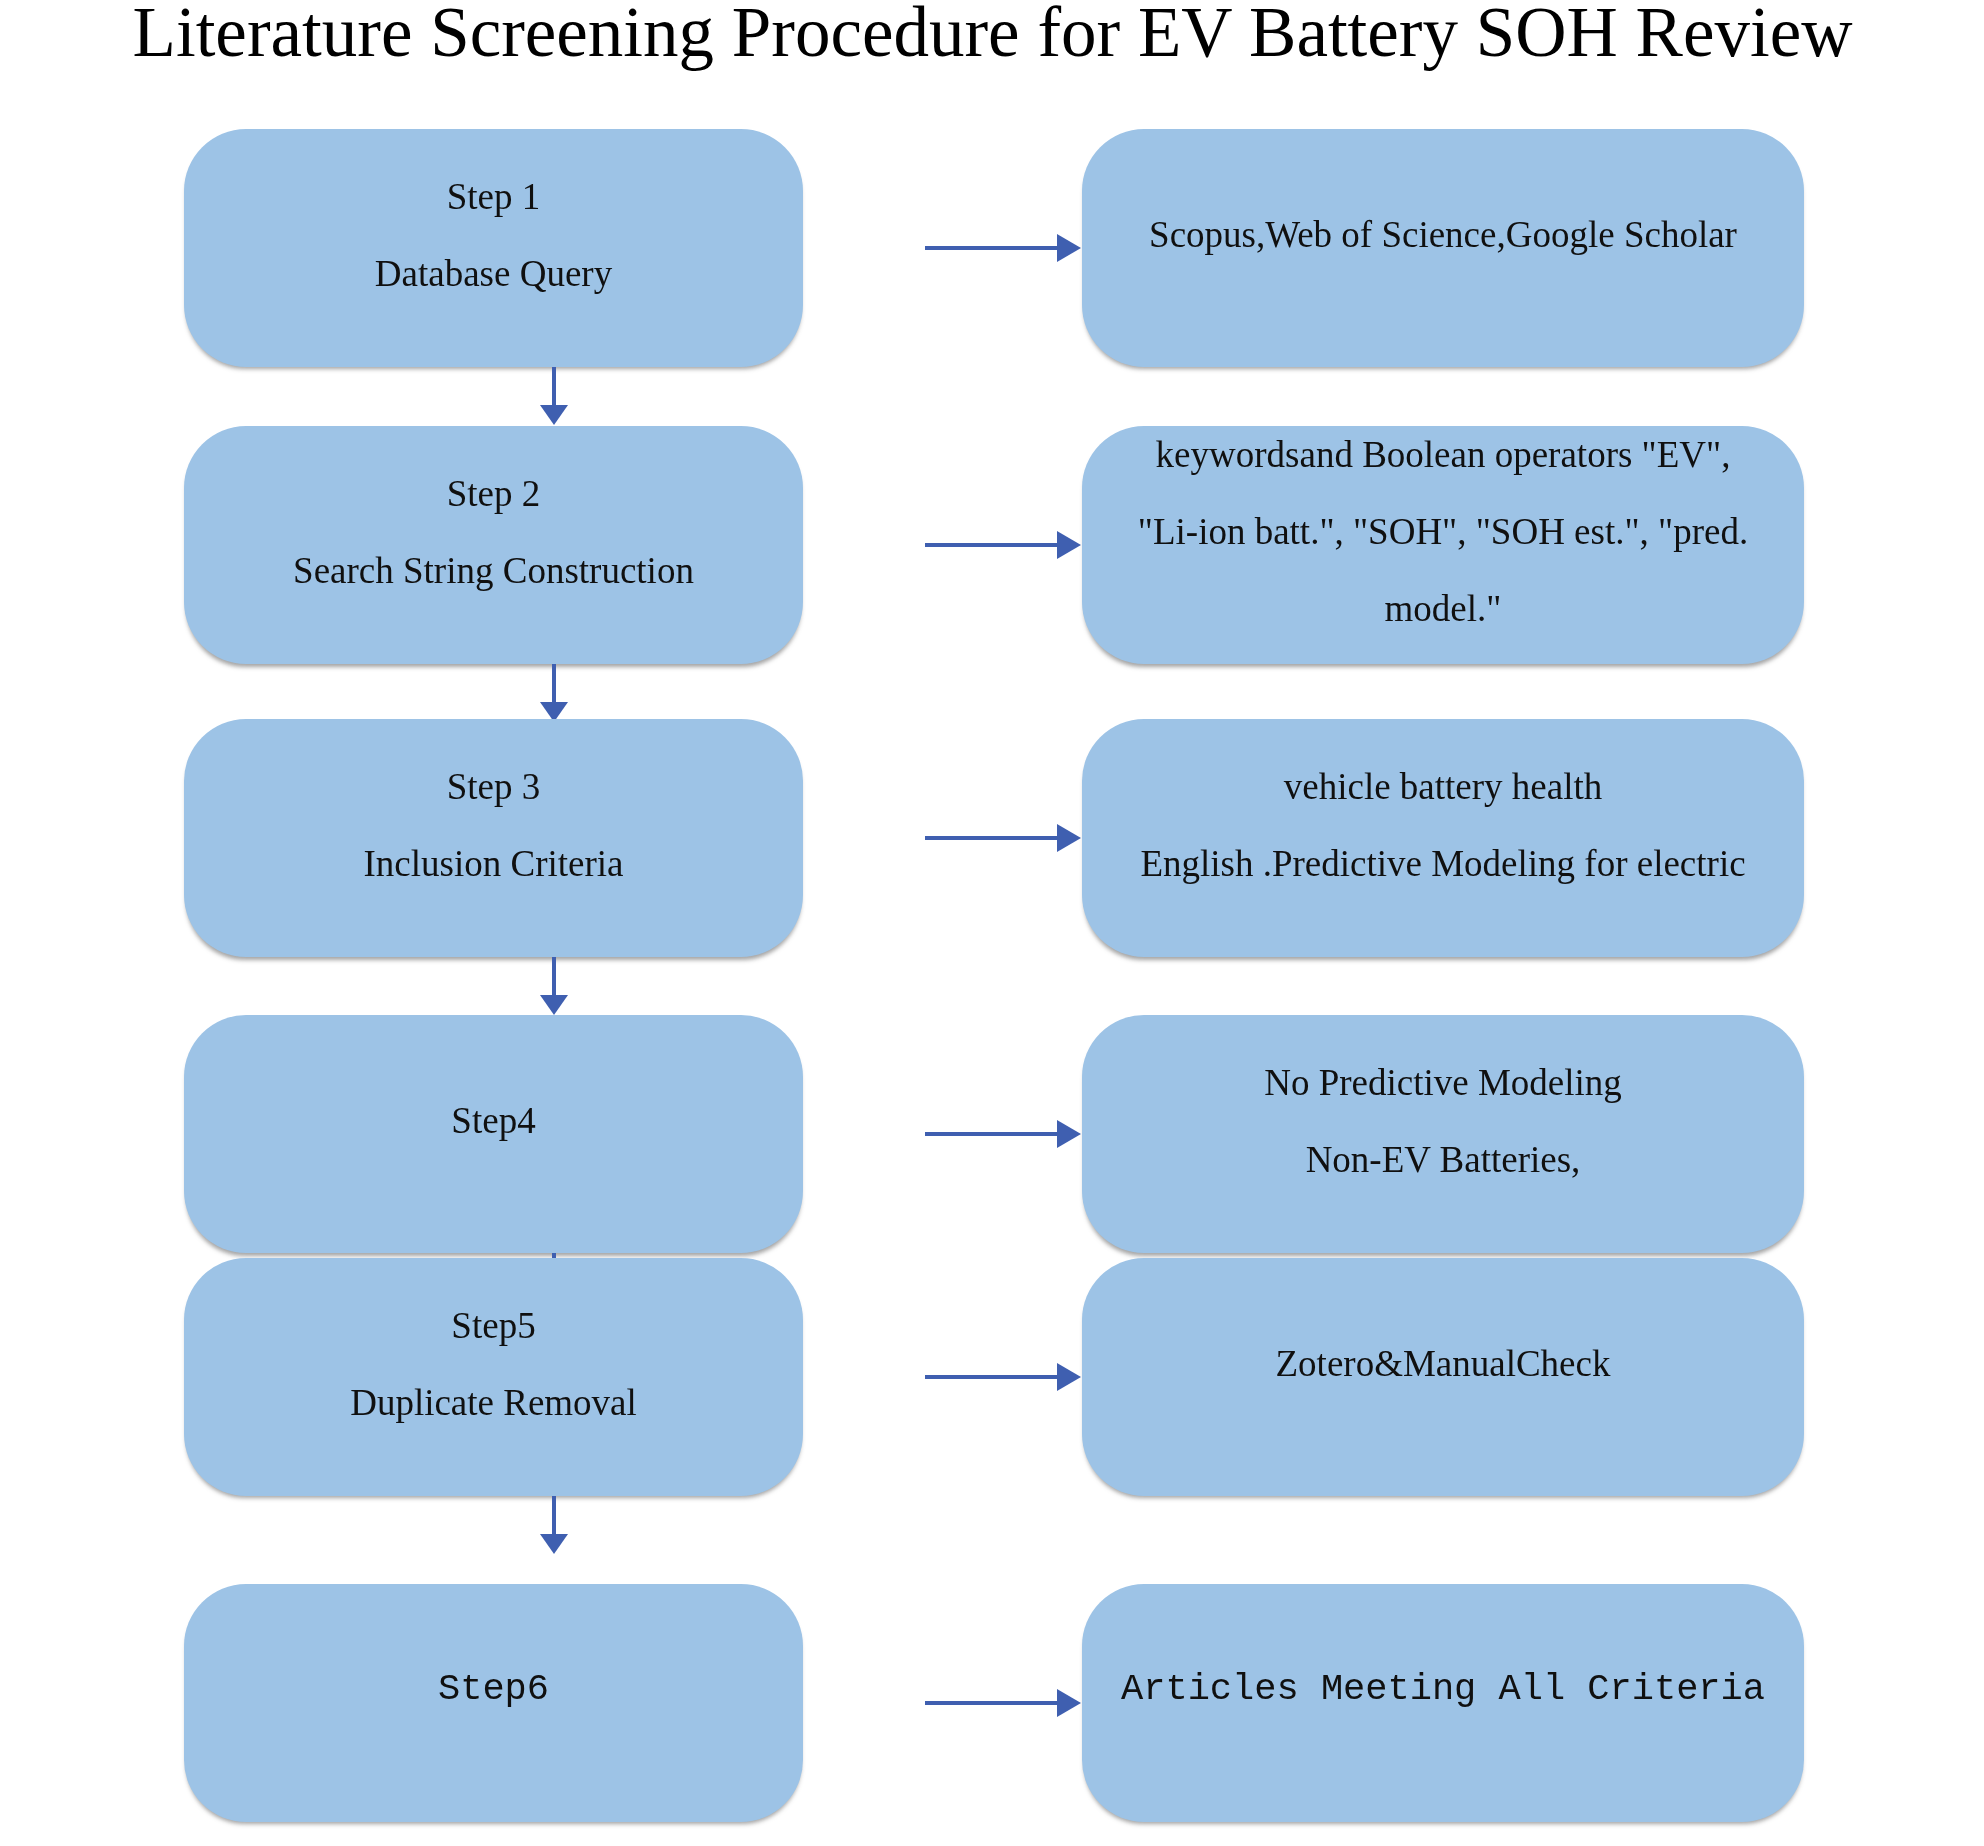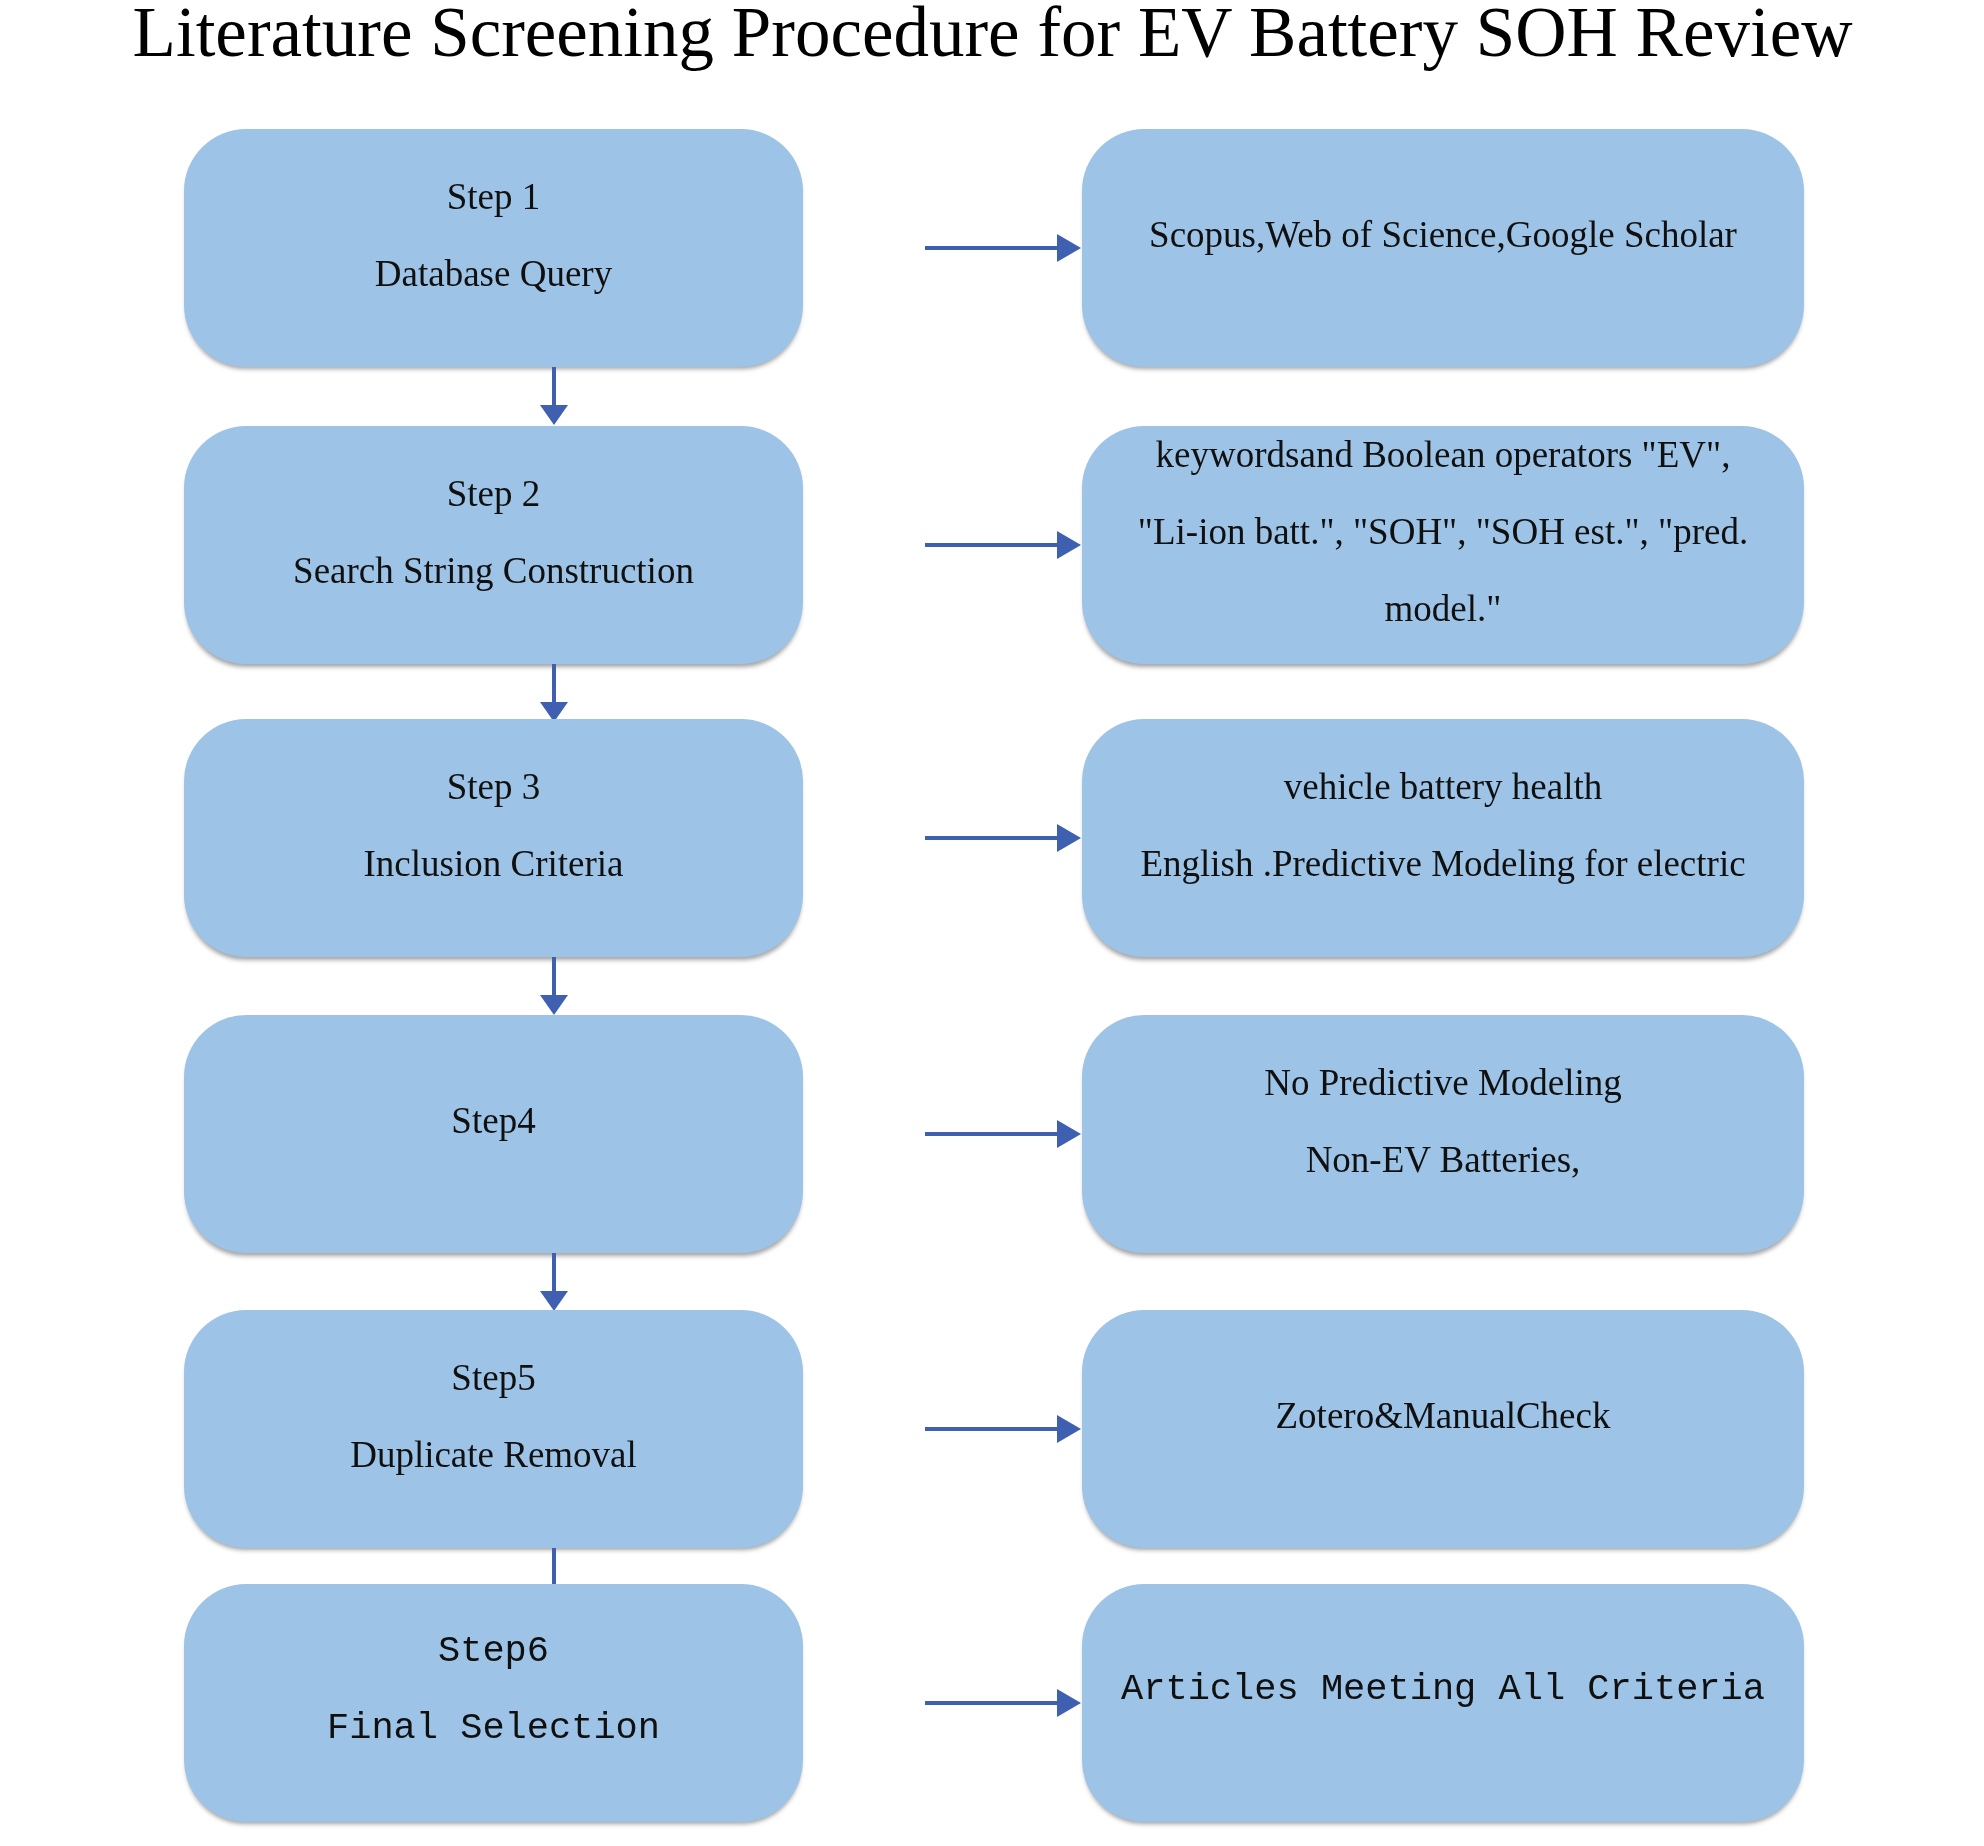--- a/index.html
+++ b/index.html
@@ -19,21 +19,21 @@
     color: #000000;
     white-space: nowrap;
   }
   .row {
     position: absolute; left: 0; width: 100%; height: 238px;
   }
   .r0 { top: 129px; }
   .r1 { top: 426px; }
   .r2 { top: 719px; }
   .r3 { top: 1015px; }
-  .r4 { top: 1310px; }
+  .r4 { top: 1258px; }
   .r5 { top: 1584px; font-family: Liberation Mono, monospace; }
   .box {
     position: absolute; top: 0; height: 238px;
     background: var(--box-fill, #9DC3E6);
     border-radius: 62px;
     display: flex; flex-direction: column;
     justify-content: center; align-items: center;
     padding-bottom: 27px;
     box-sizing: border-box;
     box-shadow: 0 4.7px 4px -2.7px rgba(90, 90, 90, 0.55);
@@ -171,21 +171,20 @@
   </div>
   <div class="varrow">
     <div class="vshaft"></div>
     <div class="vhead"></div>
   </div>
 </div>
 
 <div class="row r5">
   <div class="box left">
     <div class="line">Step6</div>
-    <div class="line">Final Selection</div>
   </div>
   <div class="harrow">
     <div class="shaft"></div>
     <div class="head"></div>
   </div>
   <div class="box right">
     <div class="line">Articles Meeting All Criteria</div>
     <div class="line"></div>
     <div class="line"></div>
   </div>

